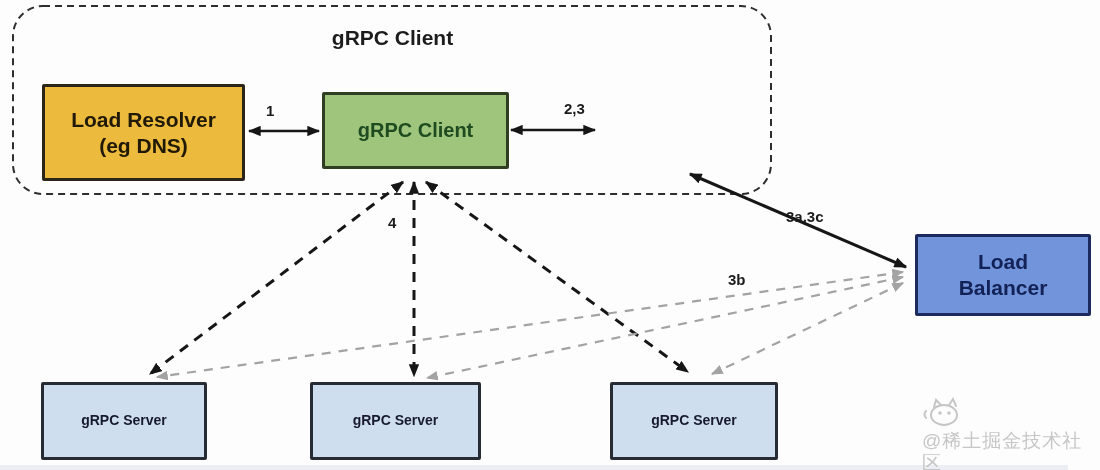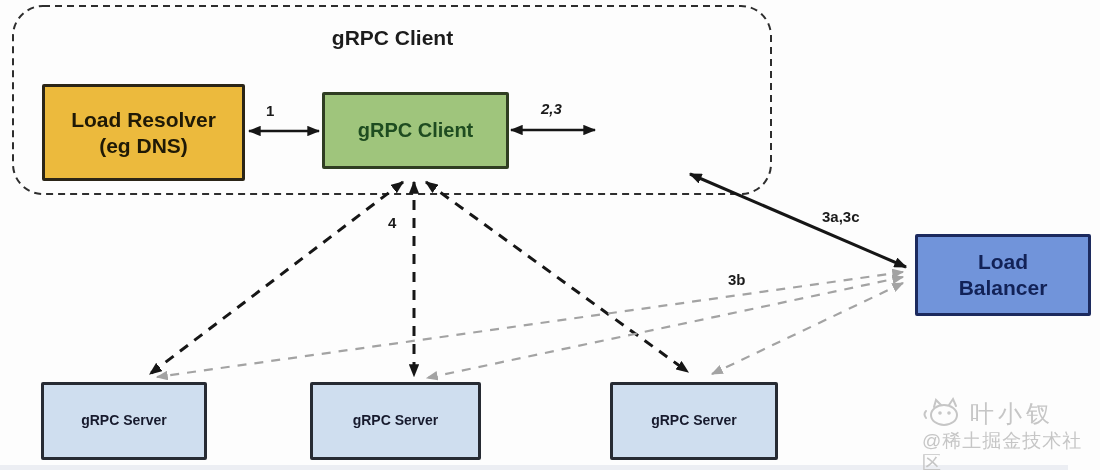--- a/index.html
+++ b/index.html
@@ -87,34 +87,33 @@
   <div class="node blue" style="left:915px;top:234px;width:176px;height:82px;">Load
 Balancer</div>
 
   <div class="node lightblue" style="left:41px;top:382px;width:166px;height:78px;">gRPC Server</div>
 
   <div class="node lightblue" style="left:310px;top:382px;width:171px;height:78px;">gRPC Server</div>
 
   <div class="node lightblue" style="left:610px;top:382px;width:168px;height:78px;">gRPC Server</div>
 
   <div class="edge-label" style="left:266px;top:102px;">1</div>
-  <div class="edge-label" style="left:541px;top:100px;font-style:italic;">2,3</div>
+  <div class="edge-label" style="left:564px;top:100px;">2,3</div>
   <div class="edge-label" style="left:388px;top:214px;">4</div>
-  <div class="edge-label" style="left:822px;top:208px;">3a,3c</div>
+  <div class="edge-label" style="left:786px;top:208px;">3a,3c</div>
   <div class="edge-label" style="left:728px;top:271px;">3b</div>
 
   <div class="watermark">
     <div class="wm-line1">
       <svg width="42" height="32" viewBox="0 0 42 32">
         <path class="wm-doodle" d="M4 22 Q1 18 4 15"></path>
         <ellipse class="wm-doodle" cx="22" cy="19" rx="13" ry="10"></ellipse>
         <path class="wm-doodle" d="M12 11 L14 4 L19 9"></path>
         <path class="wm-doodle" d="M27 9 L31 3 L34 10"></path>
         <circle class="wm-doodle" cx="18" cy="17" r="0.8"></circle>
         <circle class="wm-doodle" cx="27" cy="17" r="0.8"></circle>
       </svg>
-      <span>叶小钗</span>
     </div>
     <div class="wm-line2">@稀土掘金技术社区</div>
   </div>
 
   <div class="bottom-strip"></div>
 </div>
 
 </body></html>

